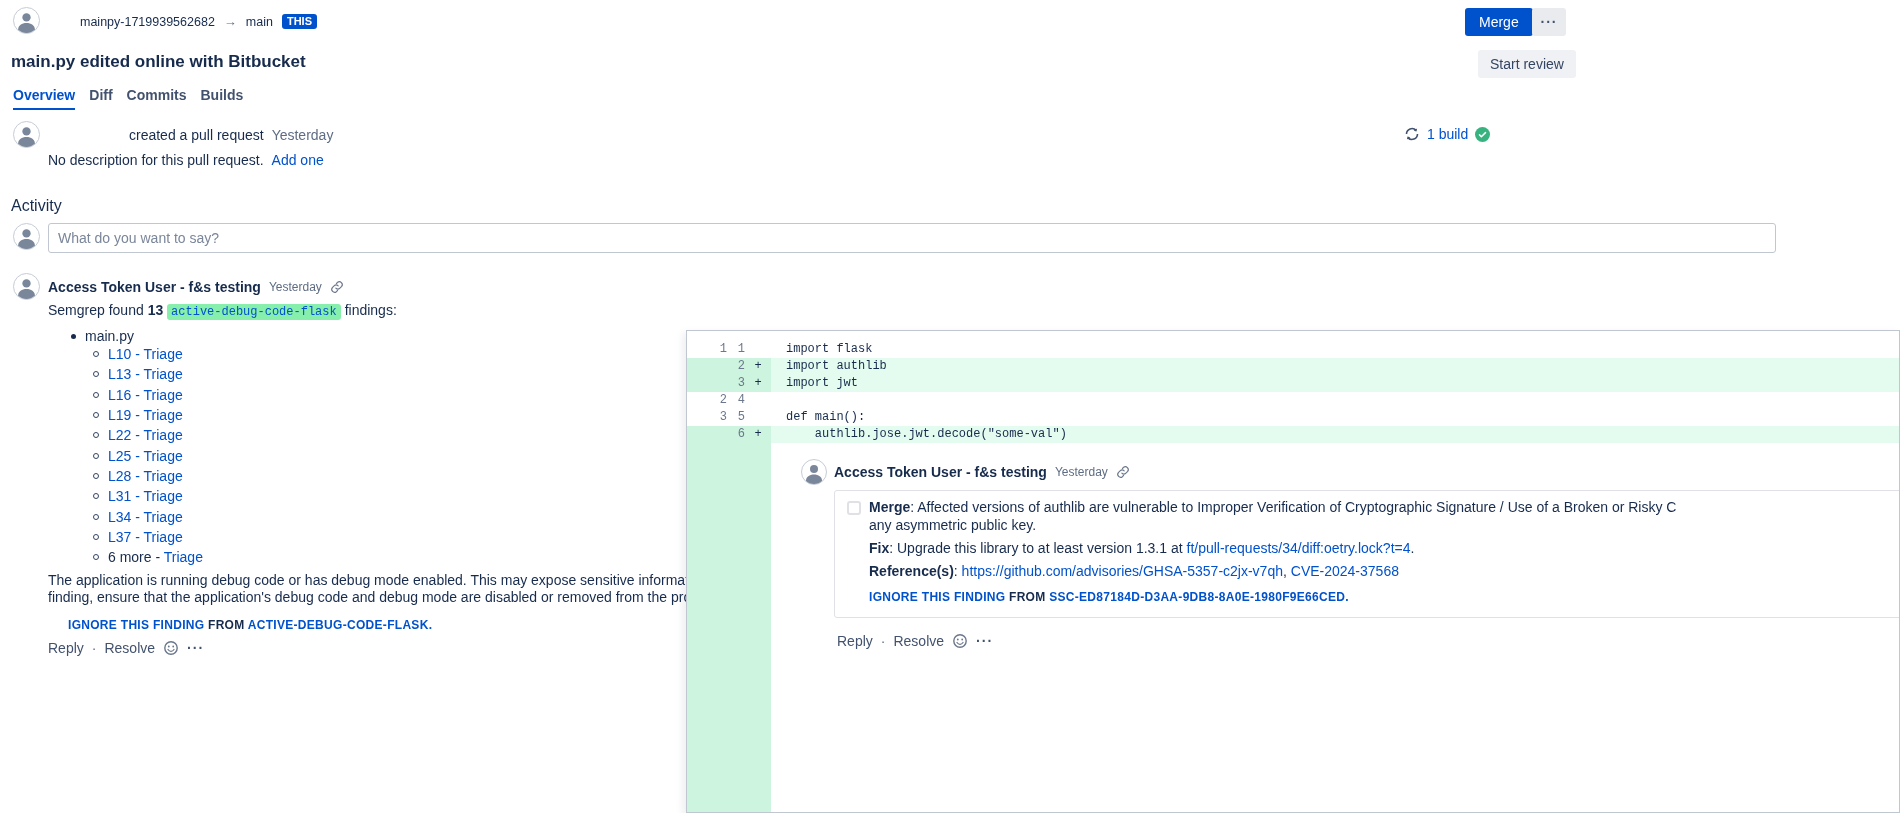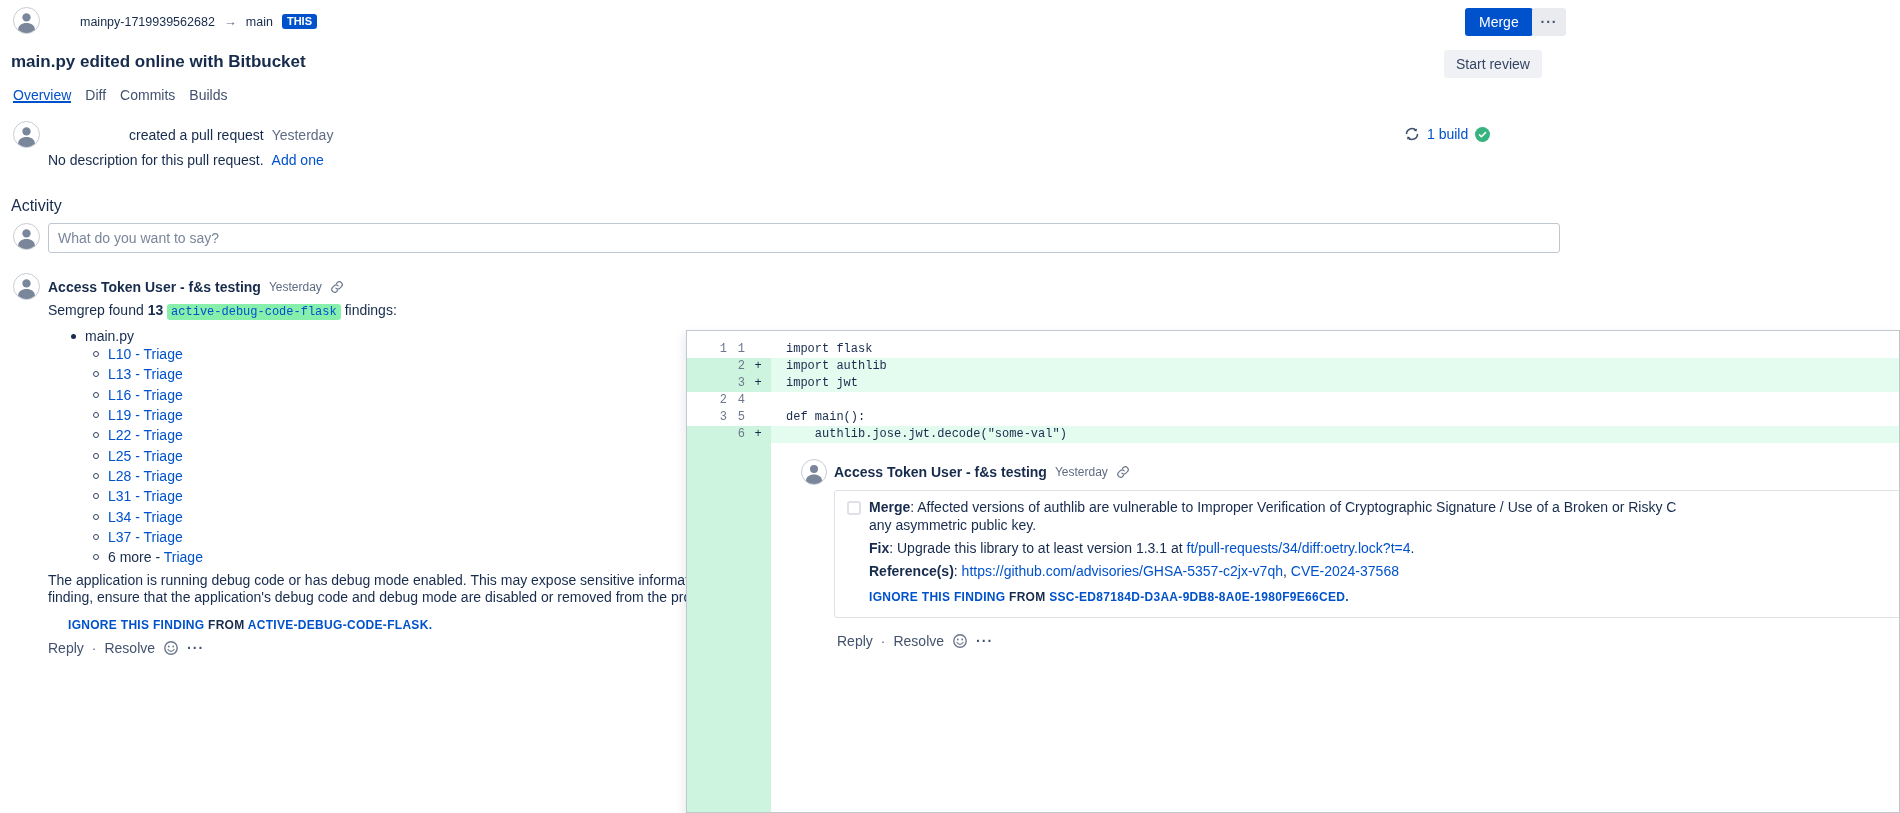--- a/index.html
+++ b/index.html
@@ -18,38 +18,38 @@
   
   .topbar-avatar{left:13px;top:7px;width:27px;height:27px;}
   .breadcrumb{position:absolute;left:80px;top:14px;display:flex;align-items:center;gap:9px;font-size:12.5px;}
   .arrow{color:#5E6C84;font-size:13px;}
   .badge-open{background:#0052CC;color:#fff;font-size:11px;font-weight:700;padding:2px 5px;border-radius:3px;line-height:1;}
   .merge{position:absolute;left:1465px;top:8px;height:28px;padding:0 14px;background:#0052CC;color:#fff;font-weight:500;}
   .more-btn{position:absolute;left:1532px;top:8px;height:28px;width:34px;background:#E9EBEF;color:#42526E;
             font-weight:700;letter-spacing:1px;}
 
   .pr-title{position:absolute;left:11px;top:52px;margin:0;font-size:17px;font-weight:600;}
-  .start-review{position:absolute;left:1444px;top:50px;height:28px;padding:0 12px;background:#F0F1F4;color:#344563;}
+  .start-review{position:absolute;left:1478px;top:50px;height:28px;padding:0 12px;background:#F0F1F4;color:#344563;}
 
   .tabs{position:absolute;left:13px;top:87px;display:flex;gap:14px;font-size:14px;}
-  .tab{color:#42526E;cursor:pointer;}
+  .tab{color:#42526E;padding-bottom:7px;cursor:pointer;font-weight:bold;}
   .tab.active{color:#0052CC;box-shadow:inset 0 -2px 0 #0052CC;}
 
   
   .summary-avatar{left:13px;top:121px;width:27px;height:27px;}
   .created-line{position:absolute;left:129px;top:127px;display:flex;gap:8px;}
   .builds{position:absolute;left:1404px;top:126px;display:flex;align-items:center;gap:7px;}
   .check{width:15px;height:15px;border-radius:50%;background:#36B37E;display:flex;align-items:center;justify-content:center;}
   .no-desc{position:absolute;left:48px;top:152px;display:flex;gap:8px;}
 
   .activity-heading{position:absolute;left:11px;top:197px;margin:0;font-size:16px;font-weight:500;}
 
   
   .editor-avatar{left:13px;top:223px;width:27px;height:27px;}
-  .comment-input{position:absolute;left:48px;top:223px;width:1512px;height:30px;box-sizing:border-box;
+  .comment-input{position:absolute;left:48px;top:223px;width:1728px;height:30px;box-sizing:border-box;
                  border:1px solid #C1C7D0;border-radius:3px;padding:8px 9px;font-size:14px;font-family:inherit;
                  color:#172B4D;background:#fff;}
   .comment-input::placeholder{color:#7A869A;}
 
   
   .comment-avatar{left:13px;top:273px;width:27px;height:27px;}
   .comment-header{position:absolute;left:48px;top:279px;display:flex;align-items:center;gap:8px;}
   .comment-author{font-weight:700;}
   .comment-time{font-size:12px;color:#5E6C84;}
   .comment-intro{position:absolute;left:48px;top:302px;}

